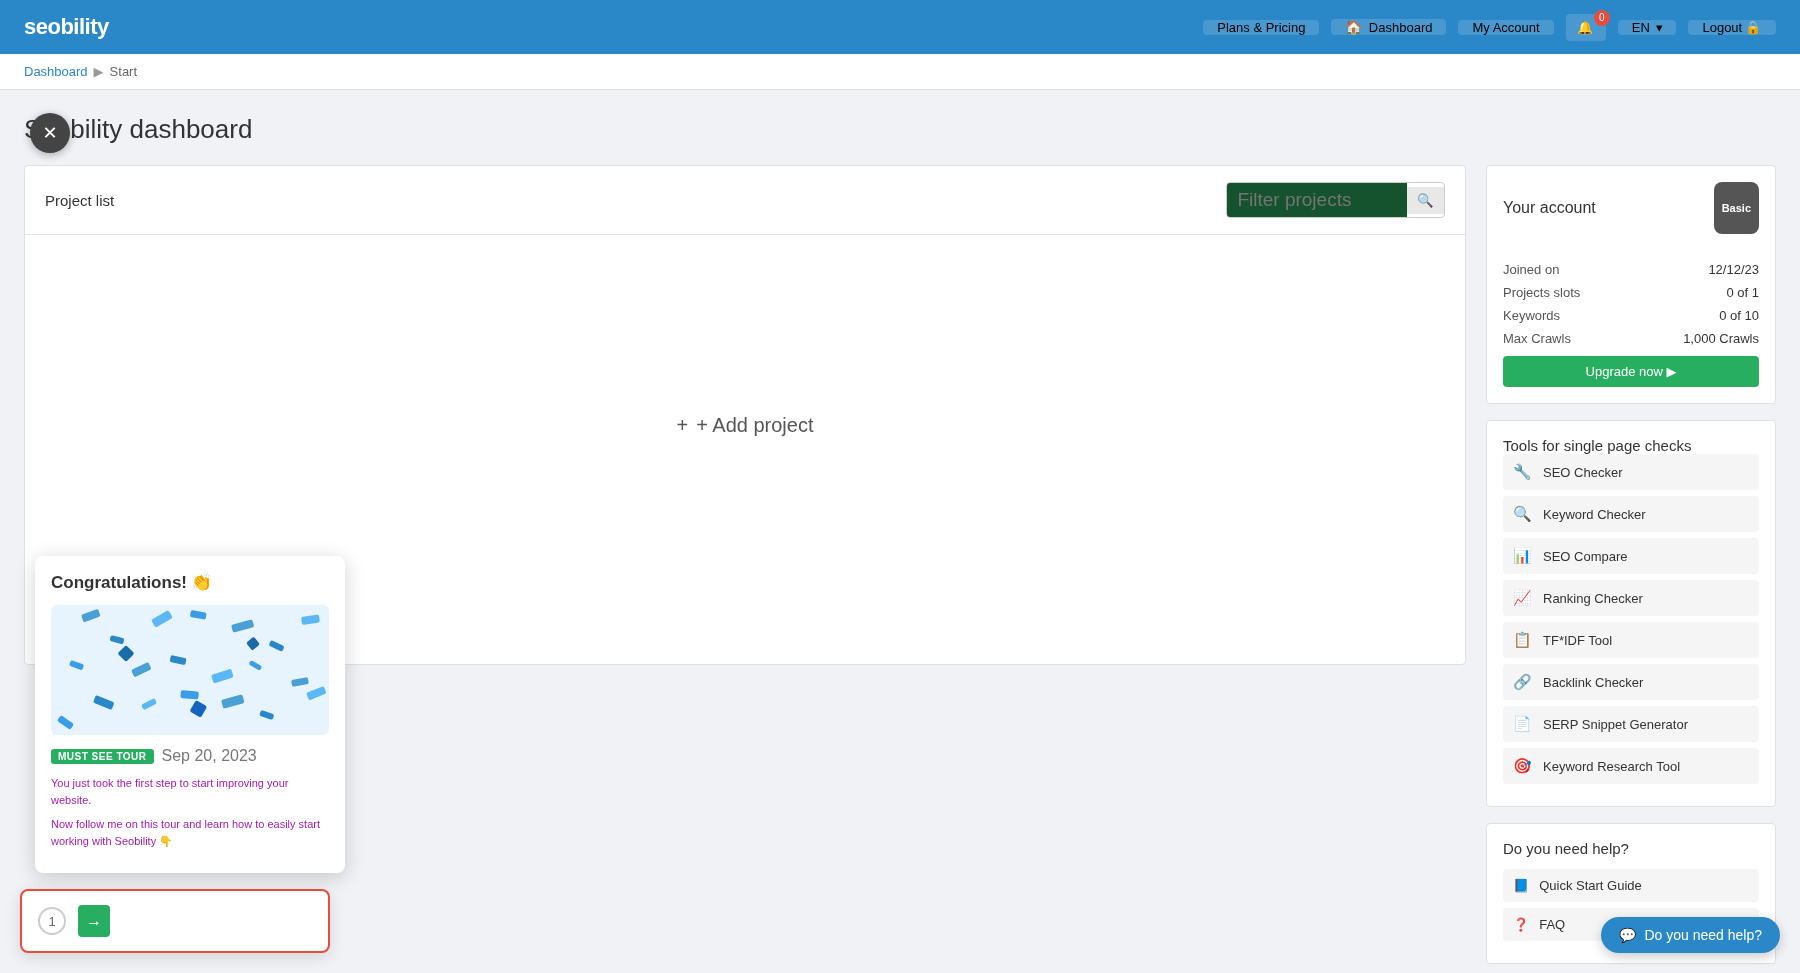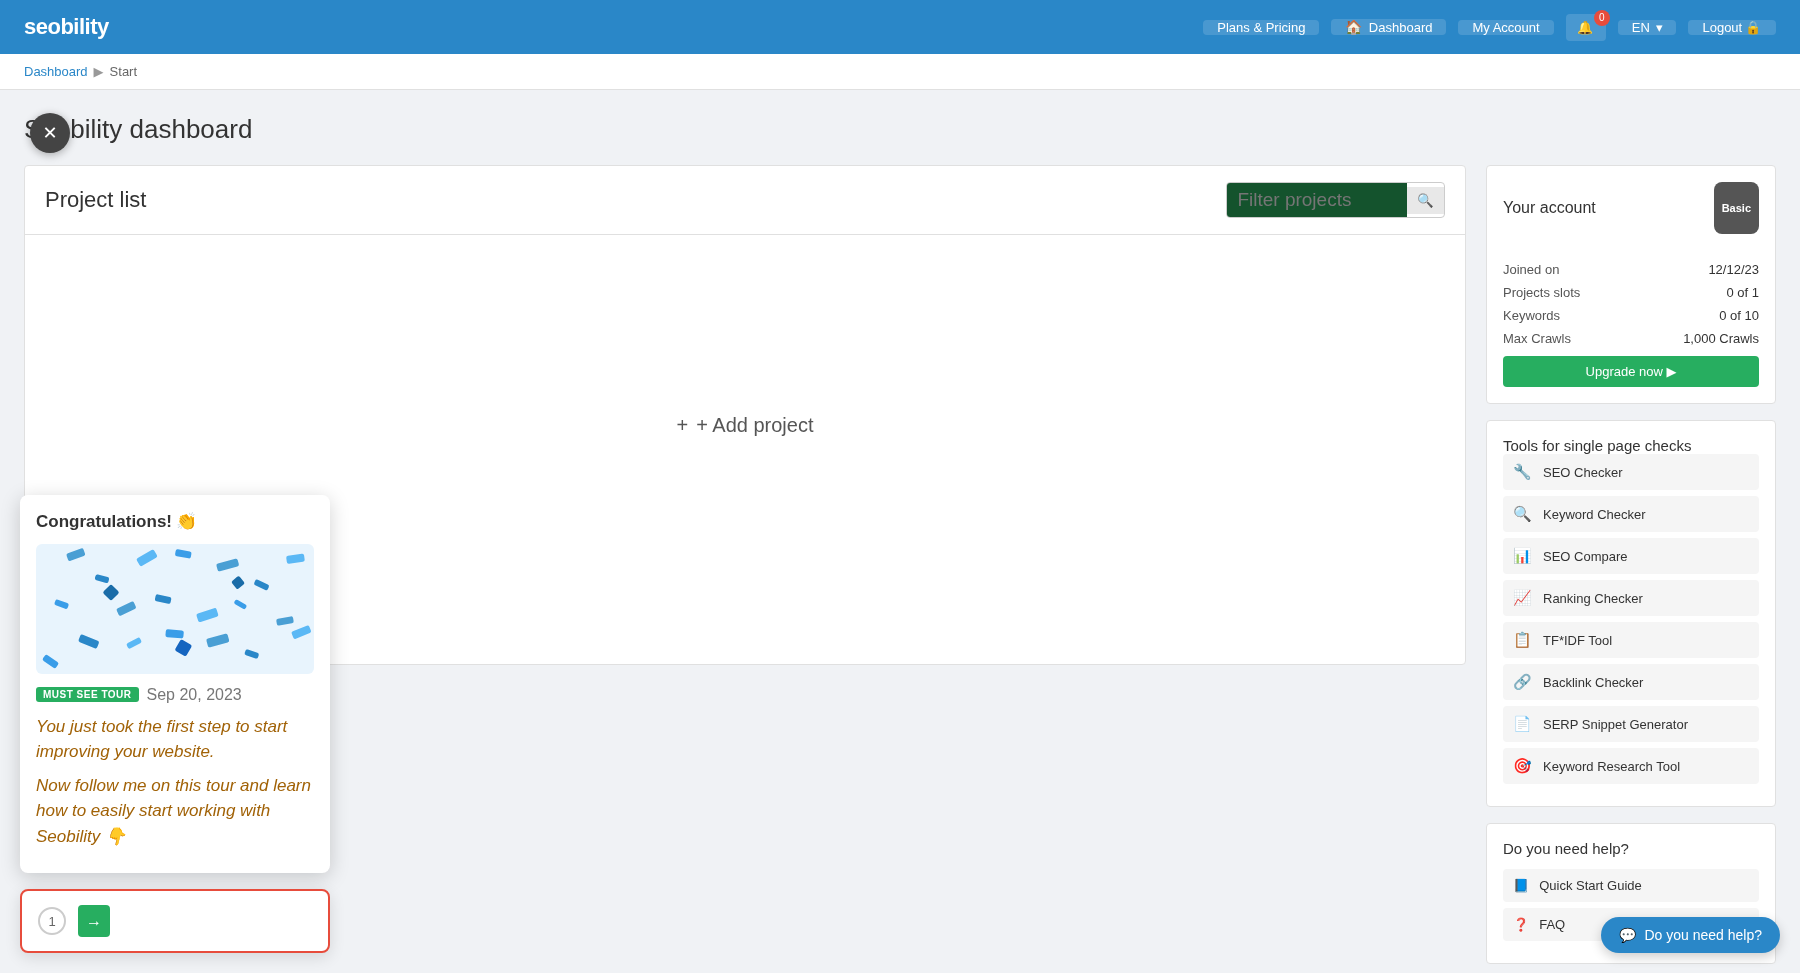--- a/index.html
+++ b/index.html
@@ -16,21 +16,21 @@
     }
     .logo {
       font-size: 22px;
       font-weight: bold;
       color: #fff;
       margin-right: auto;
       letter-spacing: -0.5px;
     }
     .header-btn {
       background: rgba(255,255,255,0.15);
-      color: #ffffff;
+      color: #000000;
       border: none;
       border-radius: 4px;
       padding: 0 14px;
       cursor: pointer;
       font-size: 13px;
       display: flex;
       align-items: center;
       gap: 6px;
       white-space: nowrap;
     }
@@ -101,21 +101,21 @@
       min-height: 500px;
     }
     .project-panel-header {
       display: flex;
       align-items: center;
       justify-content: space-between;
       padding: 16px 20px;
       border-bottom: 1px solid #e0e0e0;
     }
     .project-panel-title {
-      font-size: 22px;
+      font-size: 15px;
       font-weight: 400;
     }
     .filter-box {
       display: flex;
       align-items: center;
       border: 1px solid #ccc;
       border-radius: 4px;
       overflow: hidden;
     }
     .filter-input {
@@ -247,21 +247,21 @@
       background: #f5f5f5;
       margin-bottom: 6px;
       font-size: 13px;
       color: #333;
       cursor: pointer;
     }
 
     
     .tour-card {
       position: fixed;
-      left: 20px;
+      left: 35px;
       bottom: 100px;
       width: 310px;
       background: #fff;
       border-radius: 8px;
       box-shadow: 0 4px 20px rgba(0,0,0,0.18);
       z-index: 100;
       overflow: hidden;
     }
     .tour-card-inner { padding: 16px; }
     .tour-congrats {
@@ -294,25 +294,24 @@
     .tour-date {
       color: #777;
       font-size: 16px;
     }
     .tour-meta {
       display: flex;
       align-items: center;
       margin-bottom: 10px;
     }
     .tour-text {
-      font-size: 17px;
-      color: #a16207;
+      font-size: 11px;
+      color: #a21caf;
       line-height: 1.5;
       margin-bottom: 8px;
-      font-style: italic;
     }
 
     
     .step-card {
       position: fixed;
       left: 20px;
       bottom: 20px;
       width: 310px;
       background: #fff;
       border: 2px solid #e74c3c;

